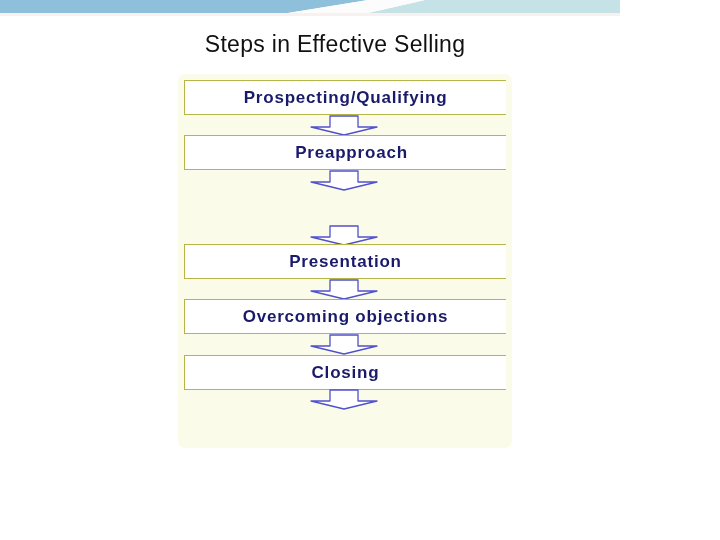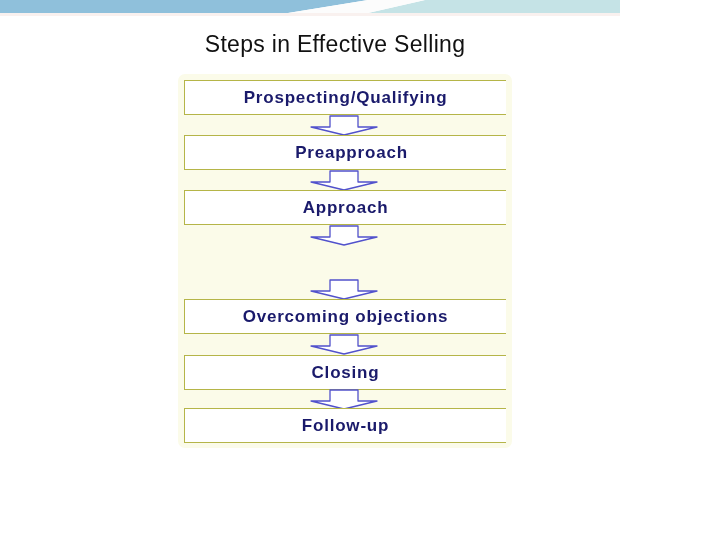--- a/index.html
+++ b/index.html
@@ -119,39 +119,36 @@
     </div>
       <svg class="down-arrow" width="68" height="21" viewBox="0 0 68 21" style="top: 41px;">
       <path d="M20 1 H48 V12 H67 L34 20 L1 12 H20 Z"></path>
     </svg>
       <div class="step-box" style="top: 61px; padding-left: 12px;">
       <span class="step-label">Preapproach</span>
     </div>
       <svg class="down-arrow" width="68" height="21" viewBox="0 0 68 21" style="top: 96px;">
       <path d="M20 1 H48 V12 H67 L34 20 L1 12 H20 Z"></path>
     </svg>
-      <div class="step-box" style="top: 116px;">
-      <span class="step-label">Approach</span>
-    </div>
       <svg class="down-arrow" width="68" height="21" viewBox="0 0 68 21" style="top: 151px;">
       <path d="M20 1 H48 V12 H67 L34 20 L1 12 H20 Z"></path>
     </svg>
+      <div class="step-box" style="top: 170px;">
+      <span class="step-label">Presentation</span>
+    </div>
       <svg class="down-arrow" width="68" height="21" viewBox="0 0 68 21" style="top: 205px;">
       <path d="M20 1 H48 V12 H67 L34 20 L1 12 H20 Z"></path>
     </svg>
       <div class="step-box" style="top: 225px;">
       <span class="step-label">Overcoming objections</span>
     </div>
       <svg class="down-arrow" width="68" height="21" viewBox="0 0 68 21" style="top: 260px;">
       <path d="M20 1 H48 V12 H67 L34 20 L1 12 H20 Z"></path>
     </svg>
       <div class="step-box" style="top: 281px;">
       <span class="step-label">Closing</span>
     </div>
       <svg class="down-arrow" width="68" height="21" viewBox="0 0 68 21" style="top: 315px;">
       <path d="M20 1 H48 V12 H67 L34 20 L1 12 H20 Z"></path>
     </svg>
-      <div class="step-box" style="top: 334px;">
-      <span class="step-label">Follow-up</span>
-    </div>
     </div>
 
 </div>
 
 </body></html>

